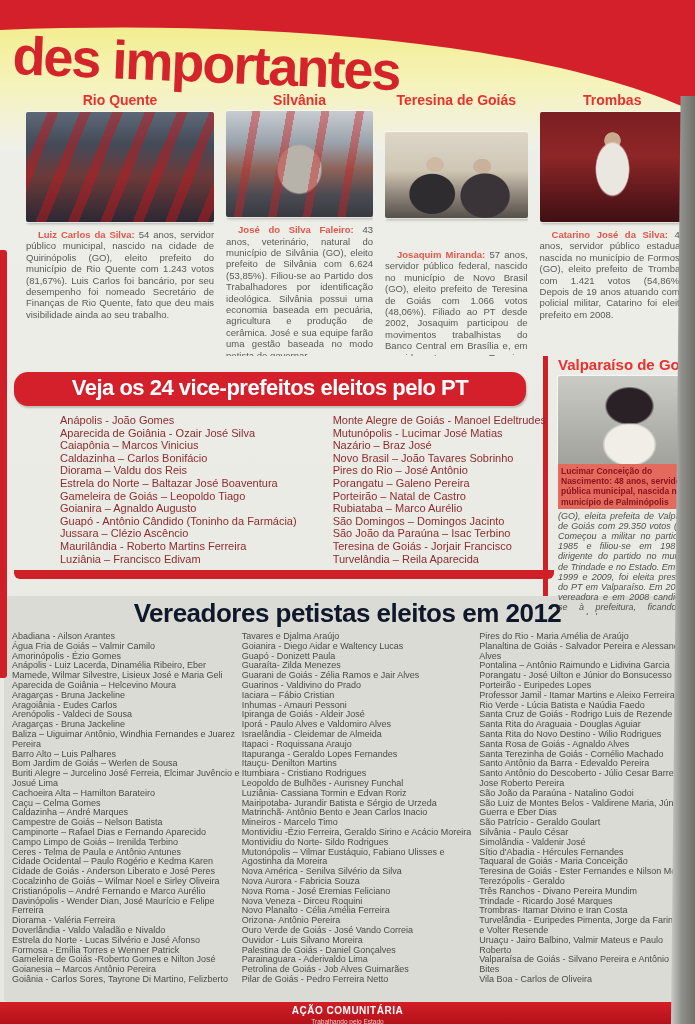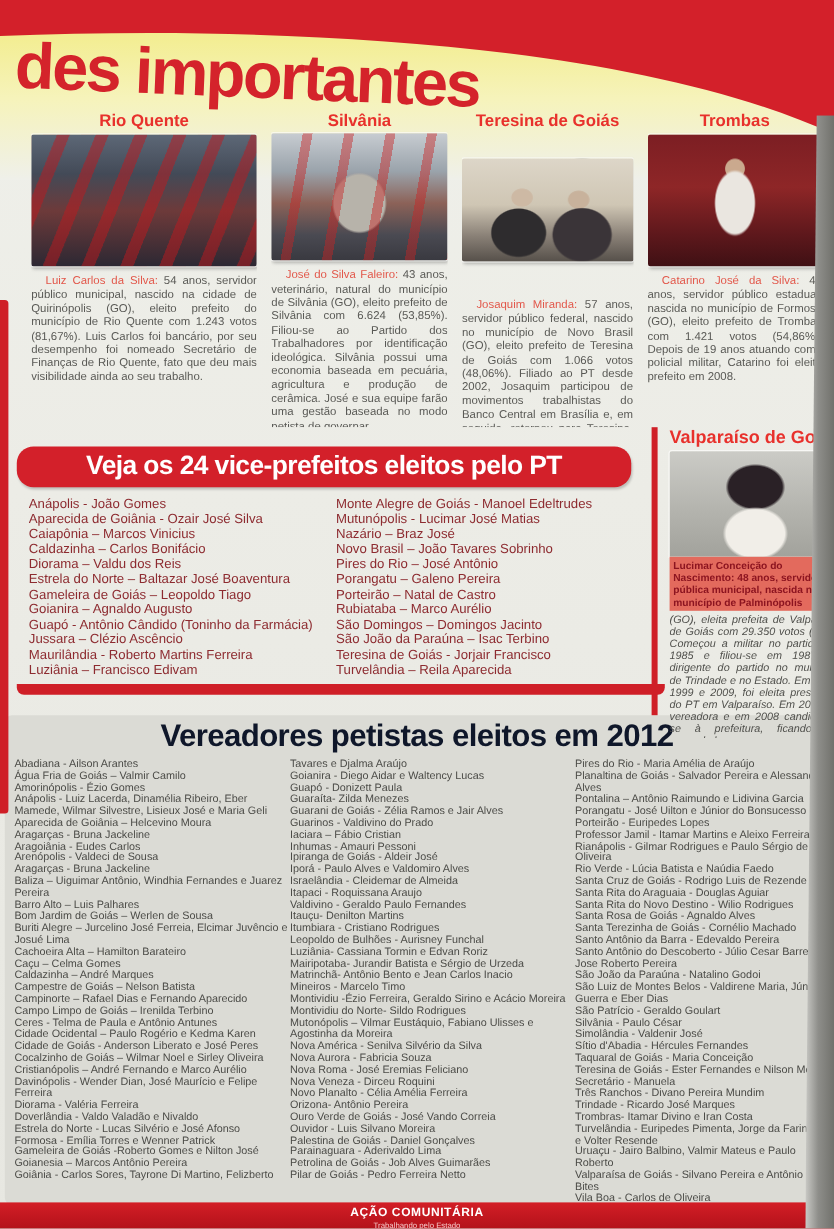--- a/index.html
+++ b/index.html
@@ -33,32 +33,32 @@
       radial-gradient(ellipse 28% 42% at 70% 74%, #3a3438 0 60%, rgba(0,0,0,0) 63%),
       radial-gradient(ellipse 10% 14% at 35% 38%, #cdb9a4 0 60%, rgba(0,0,0,0) 65%),
       radial-gradient(ellipse 10% 14% at 68% 40%, #c8b29c 0 60%, rgba(0,0,0,0) 65%),
       linear-gradient(180deg,#ddd6c8 0%,#cfc6b4 45%,#8a8177 75%,#56504a 100%); }
   .photo-trombas { background:
       radial-gradient(ellipse 20% 42% at 50% 52%, #eae6e0 0 55%, rgba(0,0,0,0) 60%),
       radial-gradient(ellipse 9% 12% at 50% 26%, #caa98e 0 60%, rgba(0,0,0,0) 66%),
       linear-gradient(180deg,#7c1e23 0%,#8e2627 40%,#5f181c 75%,#3f1014 100%); }
   .profile-bio { font-size:9.5px; line-height:1.2; color:#595955; text-align:justify;
                  text-indent:12px; overflow:hidden; }
-  .profile-name { color:#e2574a; font-weight:normal; }
+  .profile-name { color:#e2574a; font-weight:bold; }
 
   
   .mid-row { position:relative; z-index:3; display:flex; height:240px; }
   .left-red-strip { position:absolute; left:0; top:-106px; width:7px; height:428px;
                     background:#cf1f27; border-radius:0 3px 3px 0; }
   .vice-section { width:548px; padding:16px 0 0 14px; border-right:5px solid #cf1f27; }
   .vice-banner { width:512px; background:#d3202a; border-radius:14px; color:#fff;
                  font-weight:bold; font-size:22px; text-align:center; padding:3px 0 5px 0;
                  letter-spacing:-0.5px; box-shadow:1px 2px 2px rgba(0,0,0,.2); }
   .vice-cols { display:flex; padding:8px 0 0 10px; height:160px; }
-  .vice-cols ul { list-style:none; }
+  .vice-cols ul { list-style:none;margin-left:36px; }
   .vice-col1 { width:256px; } .vice-col2 { width:262px; }
   .vice-cols li { font-size:11px; line-height:12.6px; color:#8d2b30; white-space:nowrap; overflow:hidden; }
   .vice-bottom-bar { width:540px; height:9px; background:#cf1f27; border-radius:0 0 6px 6px; margin-top:4px; }
 
   .valparaiso { flex:1; padding:0 2px 0 10px; }
   .valpo-heading { color:#e8312c; font-weight:bold; font-size:15px; text-align:center;
                    white-space:nowrap; margin-bottom:3px; }
   .photo-lucimar { height:88px; border-radius:2px 2px 0 0; box-shadow:0 0 0 1px rgba(255,255,255,.6);
       background:
       radial-gradient(ellipse 34% 45% at 50% 78%, #f1eee8 0 50%, rgba(0,0,0,0) 56%),
@@ -224,21 +224,21 @@
           <li>Guapó -  Donizett Paula</li>
           <li>Guaraíta- Zilda Menezes</li>
           <li>Guarani de Goiás - Zélia Ramos e Jair Alves</li>
           <li>Guarinos - Valdivino do Prado</li>
           <li>Iaciara – Fábio Cristian</li>
           <li>Inhumas - Amauri Pessoni</li>
           <li>Ipiranga de Goiás - Aldeir José</li>
           <li>Iporá - Paulo Alves e  Valdomiro Alves</li>
           <li>Israelândia - Cleidemar de Almeida</li>
           <li>Itapaci - Roquissana Araujo</li>
-          <li>Valdivino - Geraldo Paulo Fernandes</li>
+          <li>Itapuranga - Geraldo Lopes Fernandes</li>
           <li>Itauçu- Denilton Martins</li>
           <li>Itumbiara -  Cristiano Rodrigues</li>
           <li>Leopoldo de Bulhões - Aurisney Funchal</li>
           <li>Luziânia-  Cassiana Tormin e  Edvan Roriz</li>
           <li>Mairipotaba- Jurandir Batista e Sérgio de Urzeda</li>
           <li>Matrinchã- Antônio Bento e Jean Carlos Inacio</li>
           <li>Mineiros -  Marcelo Timo</li>
           <li>Montividiu -Ézio Ferreira, Geraldo Sirino e Acácio Moreira</li>
           <li>Montividiu do Norte- Sildo Rodrigues</li>
           <li>Mutonópolis – Vilmar Eustáquio, Fabiano Ulisses e Agostinha da Moreira</li>
@@ -255,38 +255,37 @@
           <li>Petrolina de Goiás - Job Alves Guimarães</li>
           <li>Pilar de Goiás - Pedro Ferreira Netto</li>
         </ul>
       <ul class="ver-col3">
           <li>Pires do Rio - Maria Amélia de Araújo</li>
           <li>Planaltina de Goiás - Salvador Pereira e  Alessandro Alves</li>
           <li>Pontalina – Antônio Raimundo e Lidivina Garcia</li>
           <li>Porangatu -  José Uilton e Júnior do Bonsucesso</li>
           <li>Porteirão - Euripedes Lopes</li>
           <li>Professor Jamil - Itamar Martins e Aleixo Ferreira</li>
-          <li>Rianápolis - Gilmar Rodrigues e Paulo Sérgio de Oliveira</li>
           <li>Rio Verde - Lúcia Batista e Naúdia Faedo</li>
           <li>Santa Cruz de Goiás - Rodrigo Luis de Rezende</li>
           <li>Santa Rita do Araguaia  - Douglas Aguiar</li>
           <li>Santa Rita do Novo Destino - Wilio Rodrigues</li>
           <li>Santa Rosa de Goiás - Agnaldo Alves</li>
           <li>Santa Terezinha de Goiás - Cornélio Machado</li>
           <li>Santo Antônio da Barra - Edevaldo Pereira</li>
           <li>Santo Antônio do Descoberto - Júlio Cesar Barreto e Jose Roberto Pereira</li>
           <li>São João da Paraúna - Natalino Godoi</li>
           <li>São Luiz de Montes Belos - Valdirene Maria, Júnior Guerra e Eber Dias</li>
           <li>São Patrício - Geraldo Goulart</li>
           <li>Silvânia -  Paulo César</li>
           <li>Simolândia - Valdenir José</li>
           <li>Sítio d'Abadia - Hércules Fernandes</li>
           <li>Taquaral de Goiás - Maria Conceição</li>
           <li>Teresina de Goiás - Ester Fernandes e Nilson Mota</li>
-          <li>Secretário  - Manuela</li>
+          <li>Terezópolis  - Geraldo</li>
           <li>Três Ranchos - Divano Pereira Mundim</li>
           <li>Trindade - Ricardo José Marques</li>
           <li>Trombras- Itamar Divino e Iran Costa</li>
           <li>Turvelândia -  Euripedes Pimenta, Jorge da Farinha e Volter Resende</li>
           <li>Uruaçu - Jairo Balbino, Valmir Mateus e Paulo Roberto</li>
           <li>Valparaísa de Goiás - Silvano Pereira e  Antônio Bites</li>
           <li>Vila Boa -  Carlos de Oliveira</li>
         </ul>
     </div>
   </div>

